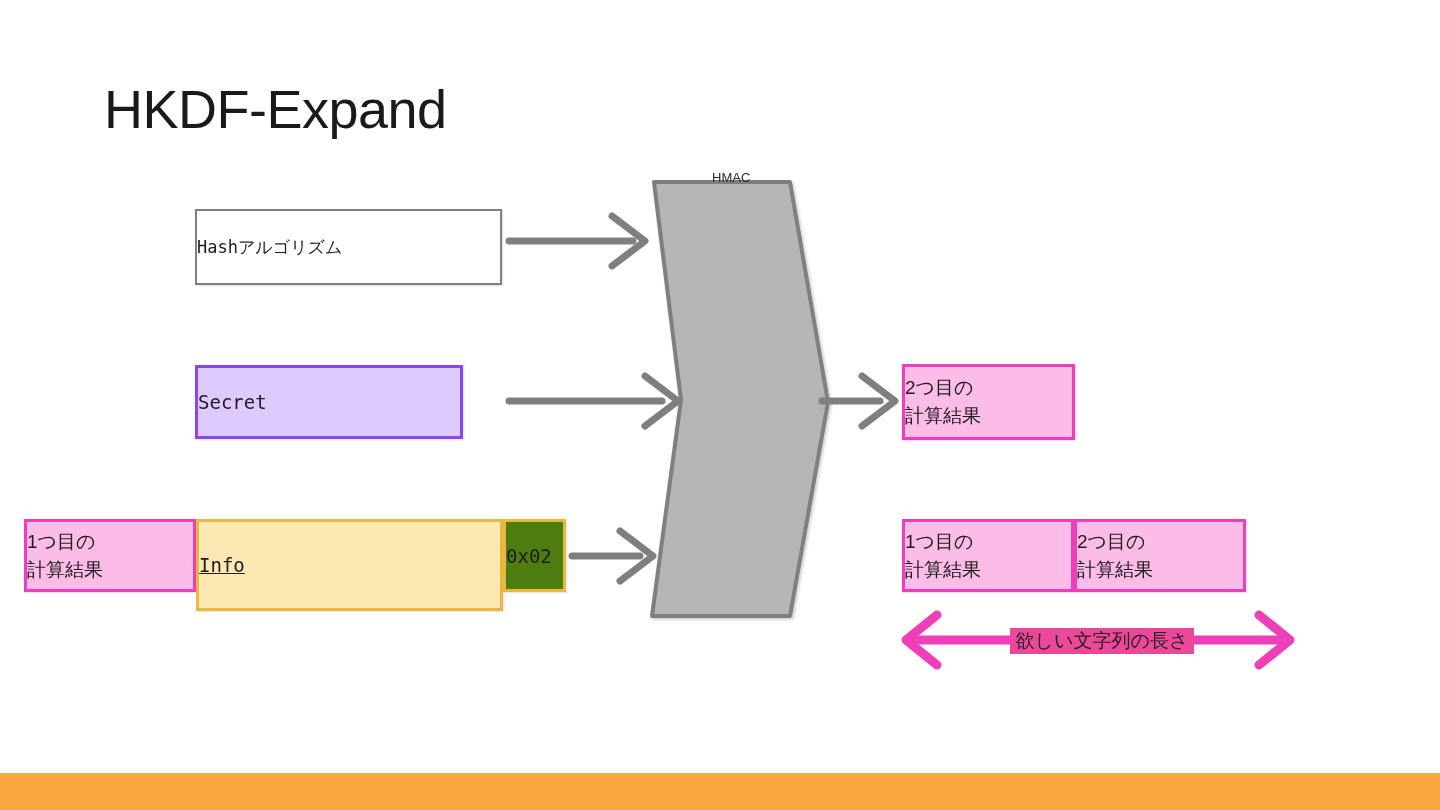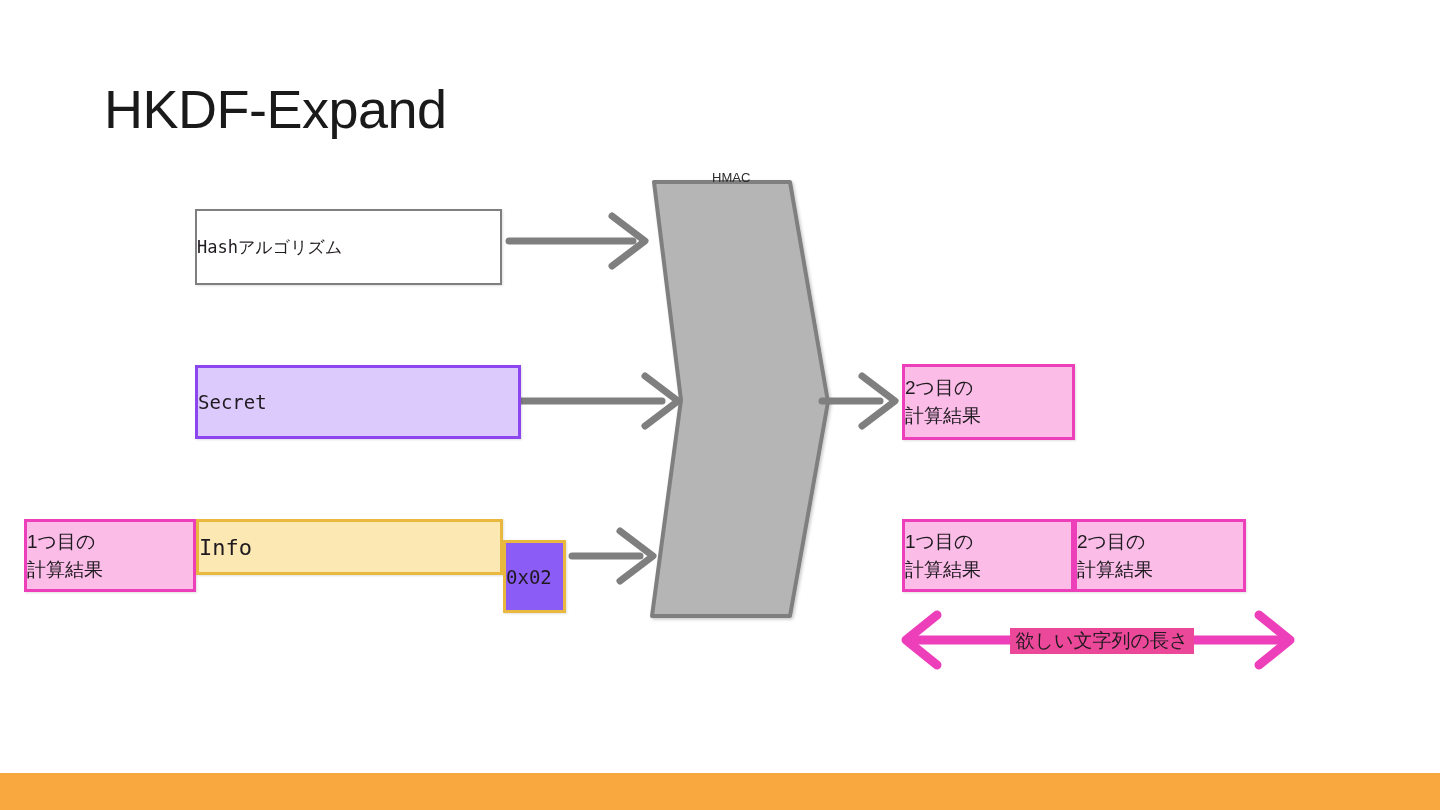--- a/index.html
+++ b/index.html
@@ -56,51 +56,52 @@
     left: 195px;  top: 209px;
     width: 307px; height: 76px;
     background: #ffffff;
     border: 2.5px solid #7f7f7f;
     font-family: "DejaVu Sans Mono", "Liberation Mono", monospace;
     font-size: 17px;
     box-shadow: 1px 1px 2px rgba(0,0,0,0.12);
   }
   .node-secret {
     left: 195px;  top: 365px;
-    width: 326px; height: 74px;
+    width: 268px; height: 74px;
     background: #DCCAFD;
     border: 3px solid #8B46F0;
     font-family: "DejaVu Sans Mono", "Liberation Mono", monospace;
     font-size: 19px;
     box-shadow: 1px 1px 2px rgba(0,0,0,0.12);
   }
 
   
   .node-prev1 {
     left: 24px;   top: 519px;
     width: 172px; height: 73px;
     background: #FBBDE8;
     border: 3px solid #EE3FBB;
     font-size: 19px;
     line-height: 1.45;
     box-shadow: 1px 1px 2px rgba(0,0,0,0.12);
   }
   .node-info {
     left: 196px;  top: 519px;
-    width: 307px; height: 56px;
+    width: 307px; height: 92px;
     background: #FCE8B2;
     border: 3px solid #E8B93E;
     font-family: "DejaVu Sans Mono", "Liberation Mono", monospace;
-    font-size: 22px;
-    box-shadow: 1px 1px 2px rgba(0,0,0,0.12);
+    font-size: 19px;
+    box-shadow: 1px 1px 2px rgba(0,0,0,0.12);
+    text-decoration: underline;
   }
   .node-counter {
-    left: 503px;  top: 540px;
+    left: 503px;  top: 519px;
     width: 63px;  height: 73px;
-    background: #8b5cf6;
+    background: #4d7c0f;
     border: 3px solid #E8B93E;
     font-family: "DejaVu Sans Mono", "Liberation Mono", monospace;
     font-size: 19px;
     box-shadow: 1px 1px 2px rgba(0,0,0,0.12);
   }
 
   
   .node-out2 {
     left: 902px;  top: 364px;
     width: 173px; height: 76px;

